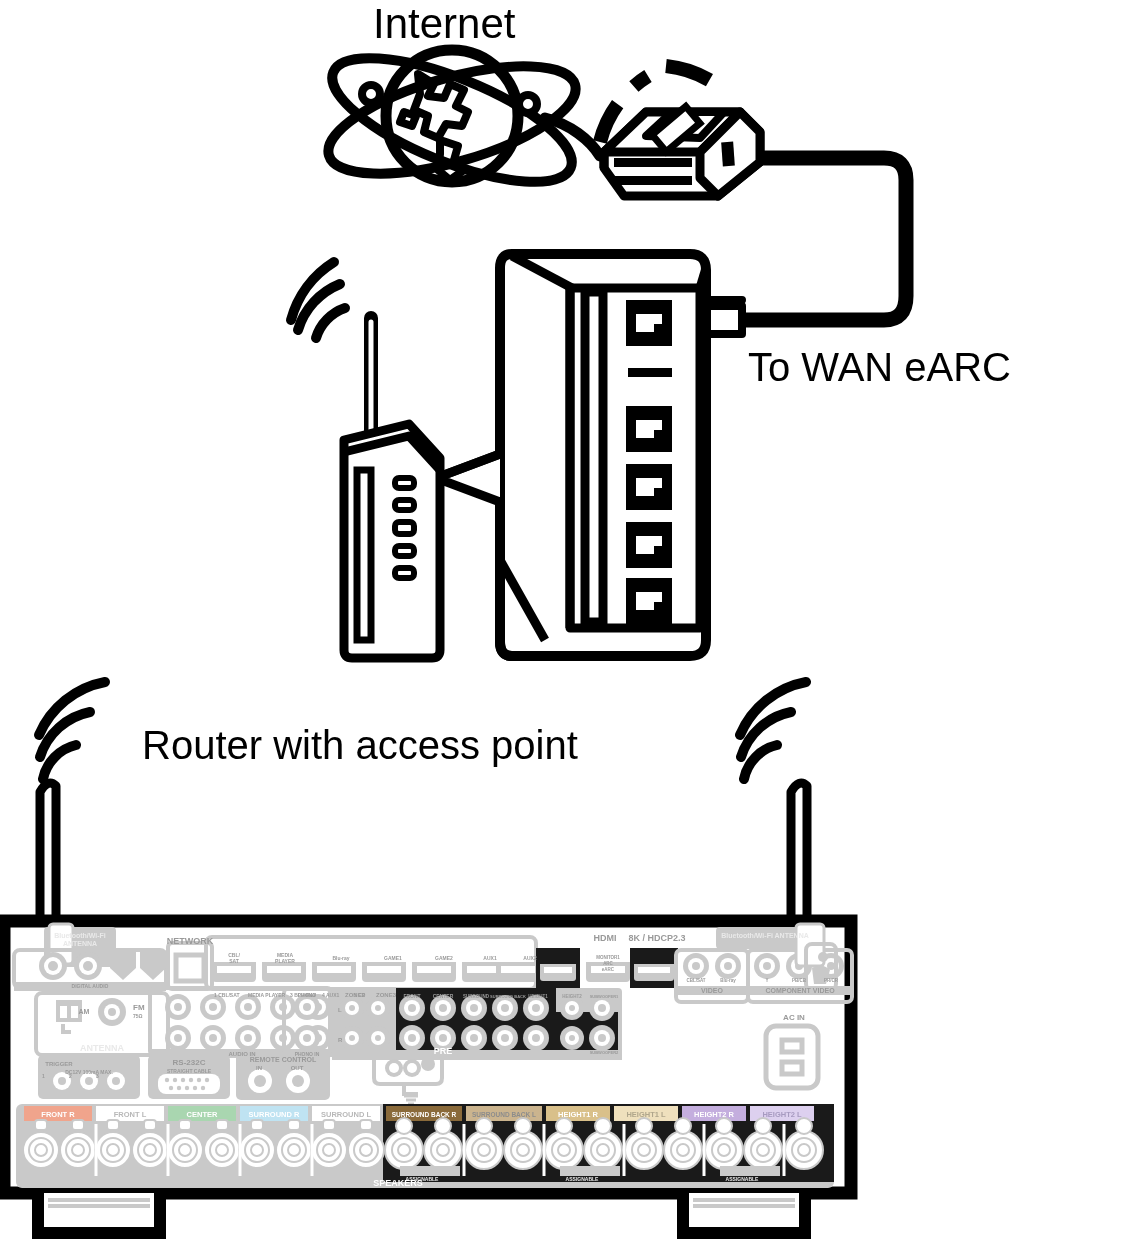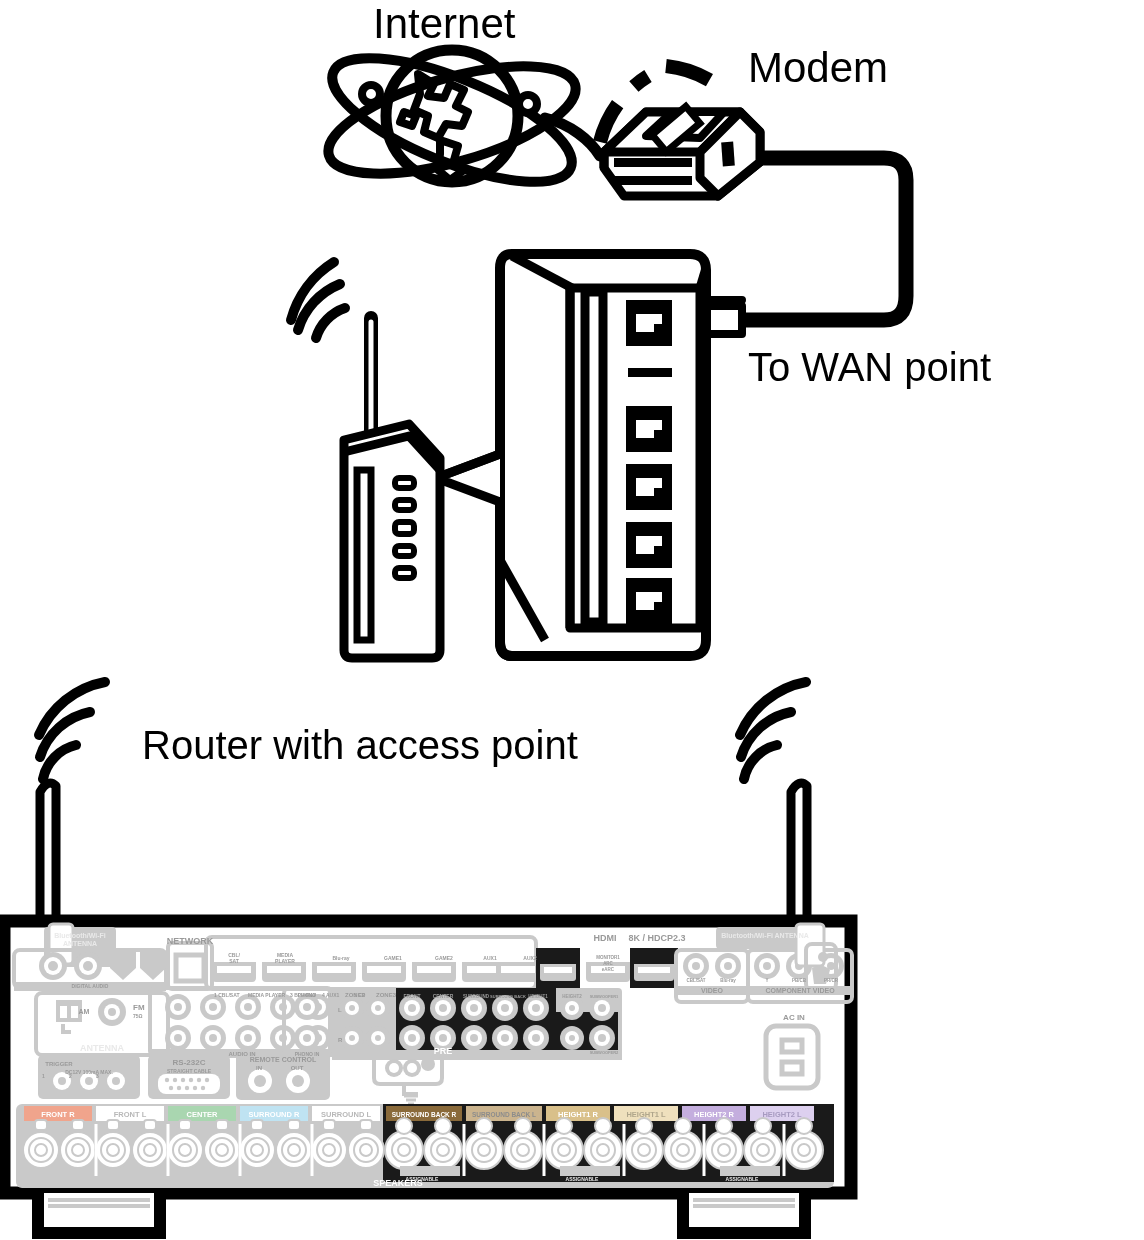--- a/index.html
+++ b/index.html
@@ -700,22 +700,21 @@
           <rect x="560" y="1166" width="60" height="10"></rect>
           <rect x="720" y="1166" width="60" height="10"></rect>
         </g>
       </g>
 
     </g>
   </g>
   </svg>
 
   <div class="lbl" id="label-internet">Internet</div>
-  <div class="lbl" id="label-modem">Modem</div>
-  <div class="lbl" id="label-wan">To WAN point</div>
+  <div class="lbl" id="label-wan">To WAN eARC</div>
   <div class="lbl" id="label-router">Router with access point</div>
 
   <svg width="1144" height="1240" viewBox="0 0 1144 1240" style="position:absolute;left:0;top:0;pointer-events:none">
     <g font-family="Liberation Sans, sans-serif" fill="#e9e9e9" font-weight="bold">
       <text x="80" y="938" font-size="7" text-anchor="middle">Bluetooth/Wi-Fi</text>
       <text x="80" y="946" font-size="7" text-anchor="middle">ANTENNA</text>
       <text x="765" y="938" font-size="7" text-anchor="middle">Bluetooth/Wi-Fi ANTENNA</text>
       <text x="102" y="1051" font-size="9" text-anchor="middle">ANTENNA</text>
       <text x="422" y="1181" font-size="5" text-anchor="middle">ASSIGNABLE</text>
       <text x="582" y="1181" font-size="5" text-anchor="middle">ASSIGNABLE</text>

